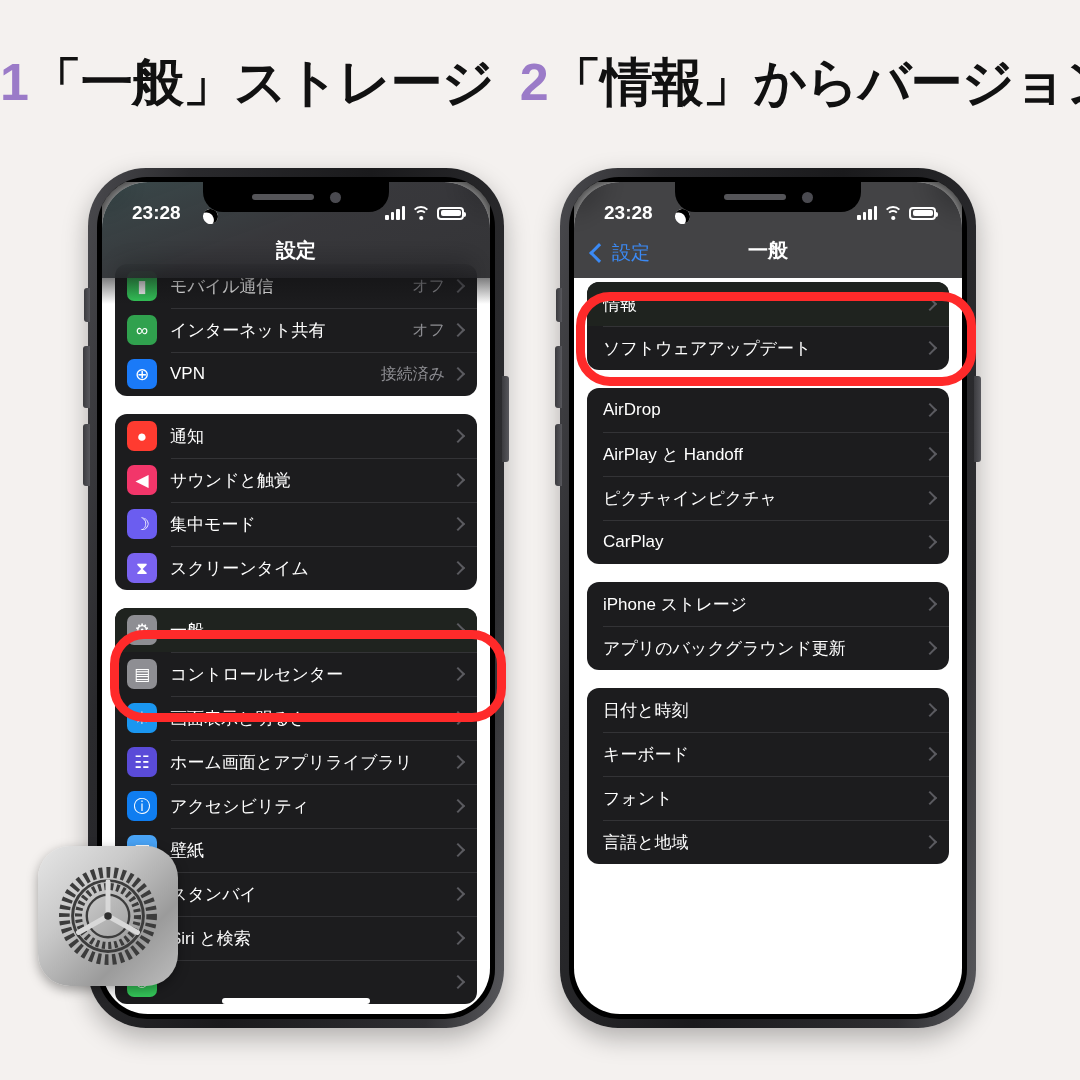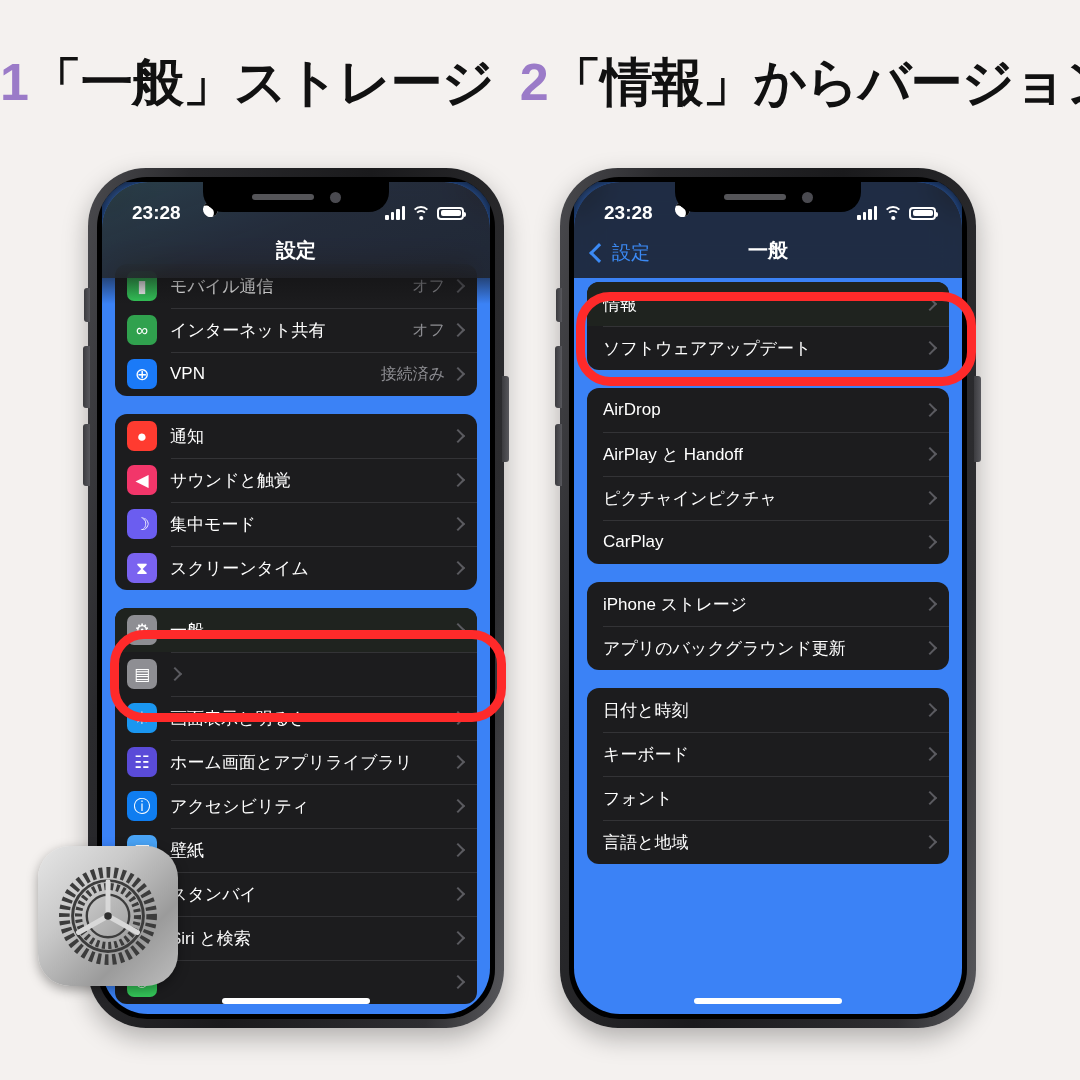--- a/index.html
+++ b/index.html
@@ -110,21 +110,21 @@
     z-index: 25;
     display: flex;
     align-items: center;
     justify-content: space-between;
     padding: 14px 26px 0 30px;
     box-sizing: border-box;
     color: #ffffff;
     font-size: 19px;
     font-weight: bold;
   }
-  .sb-left { display: flex; align-items: flex-start; gap: 22px; }
+  .sb-left { display: flex; align-items: flex-end; gap: 22px; }
   .sb-right { display: flex; align-items: center; gap: 7px; }
   .moon {
     width: 15px; height: 15px;
     border-radius: 50%;
     background: #ffffff;
     box-shadow: inset -5px 2px 0 0 #000000;
     transform: rotate(-18deg);
     display: inline-block;
   }
   .sig { display: flex; align-items: flex-end; gap: 2px; height: 14px; }
@@ -201,21 +201,21 @@
     margin-right: 1px;
   }
   .navblur-left {
     background: linear-gradient(160deg, rgba(40,56,58,0.92) 0%, rgba(34,34,38,0.9) 48%, rgba(30,30,33,0.9) 100%);
   }
 
   
   .list-area {
     position: absolute;
     top: 0; left: 0; right: 0; bottom: 0;
-    background: #3b82f6;
+    background: #ffffff;
     padding: 0 13px;
     box-sizing: border-box;
   }
   .group {
     background: #1c1c1e;
     border-radius: 12px;
     overflow: hidden;
     margin-bottom: 18px;
   }
   .row {
@@ -379,20 +379,21 @@
                 </div>
               </div>
               <div class="group">
                 <div class="row tinted">
                   <div class="row-ico" style="background: rgb(142, 142, 147);">⚙</div>
                   <div class="row-label">一般</div>
                   <div class="chev"></div>
                 </div>
                 <div class="row">
                   <div class="row-ico" style="background: rgb(142, 142, 147);">▤</div>
+                  <div class="row-label">コントロールセンター</div>
                   <div class="chev"></div>
                 </div>
                 <div class="row">
                   <div class="row-ico" style="background: rgb(26, 150, 240);">☀</div>
                   <div class="row-label">画面表示と明るさ</div>
                   <div class="chev"></div>
                 </div>
                 <div class="row">
                   <div class="row-ico" style="background: rgb(90, 75, 216);">☷</div>
                   <div class="row-label">ホーム画面とアプリライブラリ</div>

